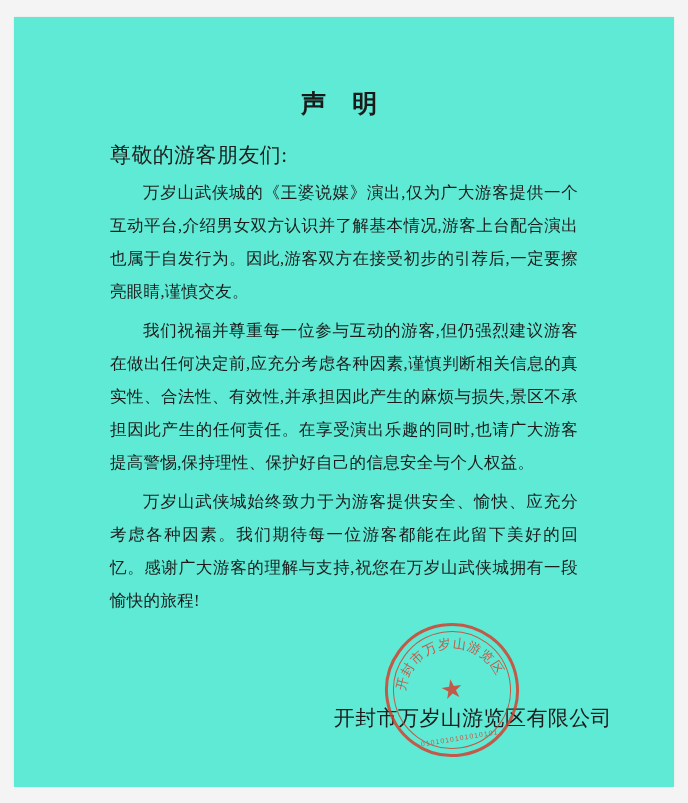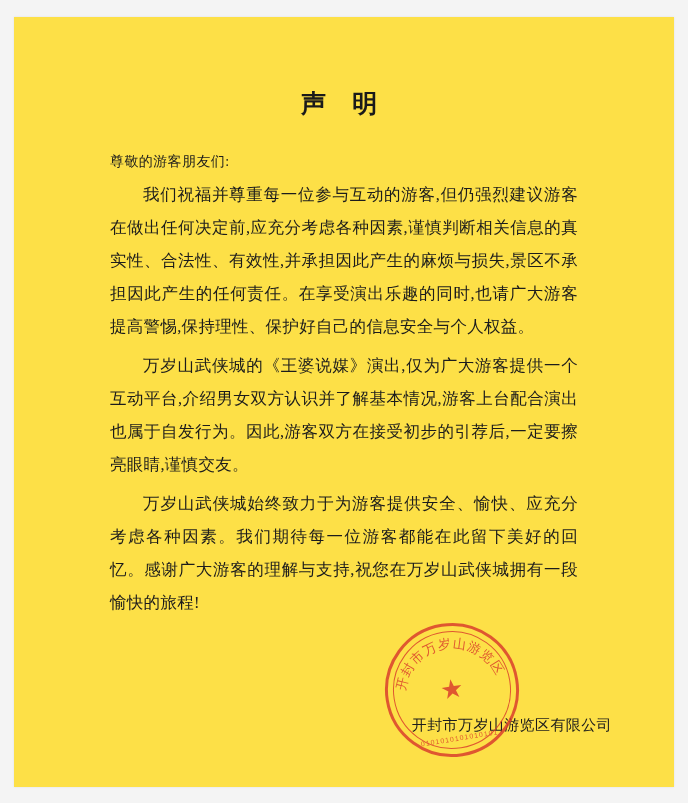--- a/index.html
+++ b/index.html
@@ -18,60 +18,60 @@
     width: 688px;
     height: 803px;
     background: #f4f4f4;
   }
   .sheet {
     position: absolute;
     left: 14px;
     top: 17px;
     width: 660px;
     height: 770px;
-    background: #fde047;
+    background: #5eead4;
     box-shadow: 0 0 2px rgba(0,0,0,0.08);
   }
   .doc-title {
     text-align: center;
     font-size: 25px;
     font-weight: bold;
     letter-spacing: 10px;
     color: #1a1a1a;
     margin-top: 70px;
     font-family: "Liberation Serif", "DejaVu Serif", serif;
   }
   .body-block {
     margin: 0 auto;
     width: 468px;
     color: #1c1c1c;
   }
   .salutation {
-    font-size: 14px;
+    font-size: 21px;
     line-height: 1.45;
-    margin-top: 32px;
+    margin-top: 20px;
     letter-spacing: 0.4px;
   }
   .para {
     font-size: 16.5px;
     line-height: 2.0;
     text-indent: 2em;
     letter-spacing: 0.3px;
     text-align: justify;
     margin: 6px 0 0 0;
   }
   .sign-area {
     position: absolute;
     right: 62px;
     bottom: 48px;
     width: 400px;
     text-align: right;
   }
   .sign-line {
-    font-size: 15px;
+    font-size: 21px;
     line-height: 1.9;
     color: #1c1c1c;
     letter-spacing: 0.4px;
   }
   .stamp {
     position: absolute;
     right: 155px;
     bottom: 30px;
     width: 128px;
     height: 128px;
@@ -125,22 +125,22 @@
 </head>
 <body>
 
 <div id="page">
   <div class="sheet">
 
     <div class="doc-title">声 明</div>
 
     <div class="body-block">
       <div class="salutation">尊敬的游客朋友们:</div>
+      <p class="para">万岁山武侠城的《王婆说媒》演出,仅为广大游客提供一个互动平台,介绍男女双方认识并了解基本情况,游客上台配合演出也属于自发行为。因此,游客双方在接受初步的引荐后,一定要擦亮眼睛,谨慎交友。</p>
       <p class="para">我们祝福并尊重每一位参与互动的游客,但仍强烈建议游客在做出任何决定前,应充分考虑各种因素,谨慎判断相关信息的真实性、合法性、有效性,并承担因此产生的麻烦与损失,景区不承担因此产生的任何责任。在享受演出乐趣的同时,也请广大游客提高警惕,保持理性、保护好自己的信息安全与个人权益。</p>
-      <p class="para">万岁山武侠城的《王婆说媒》演出,仅为广大游客提供一个互动平台,介绍男女双方认识并了解基本情况,游客上台配合演出也属于自发行为。因此,游客双方在接受初步的引荐后,一定要擦亮眼睛,谨慎交友。</p>
       <p class="para">万岁山武侠城始终致力于为游客提供安全、愉快、应充分考虑各种因素。我们期待每一位游客都能在此留下美好的回忆。感谢广大游客的理解与支持,祝您在万岁山武侠城拥有一段愉快的旅程!</p>
     </div>
 
     <div class="sign-area">
       <div class="sign-line">开封市万岁山游览区有限公司</div>
     </div>
 
     <div class="stamp">
       <div class="ring"></div>
       <svg class="arc" viewBox="0 0 128 128">

